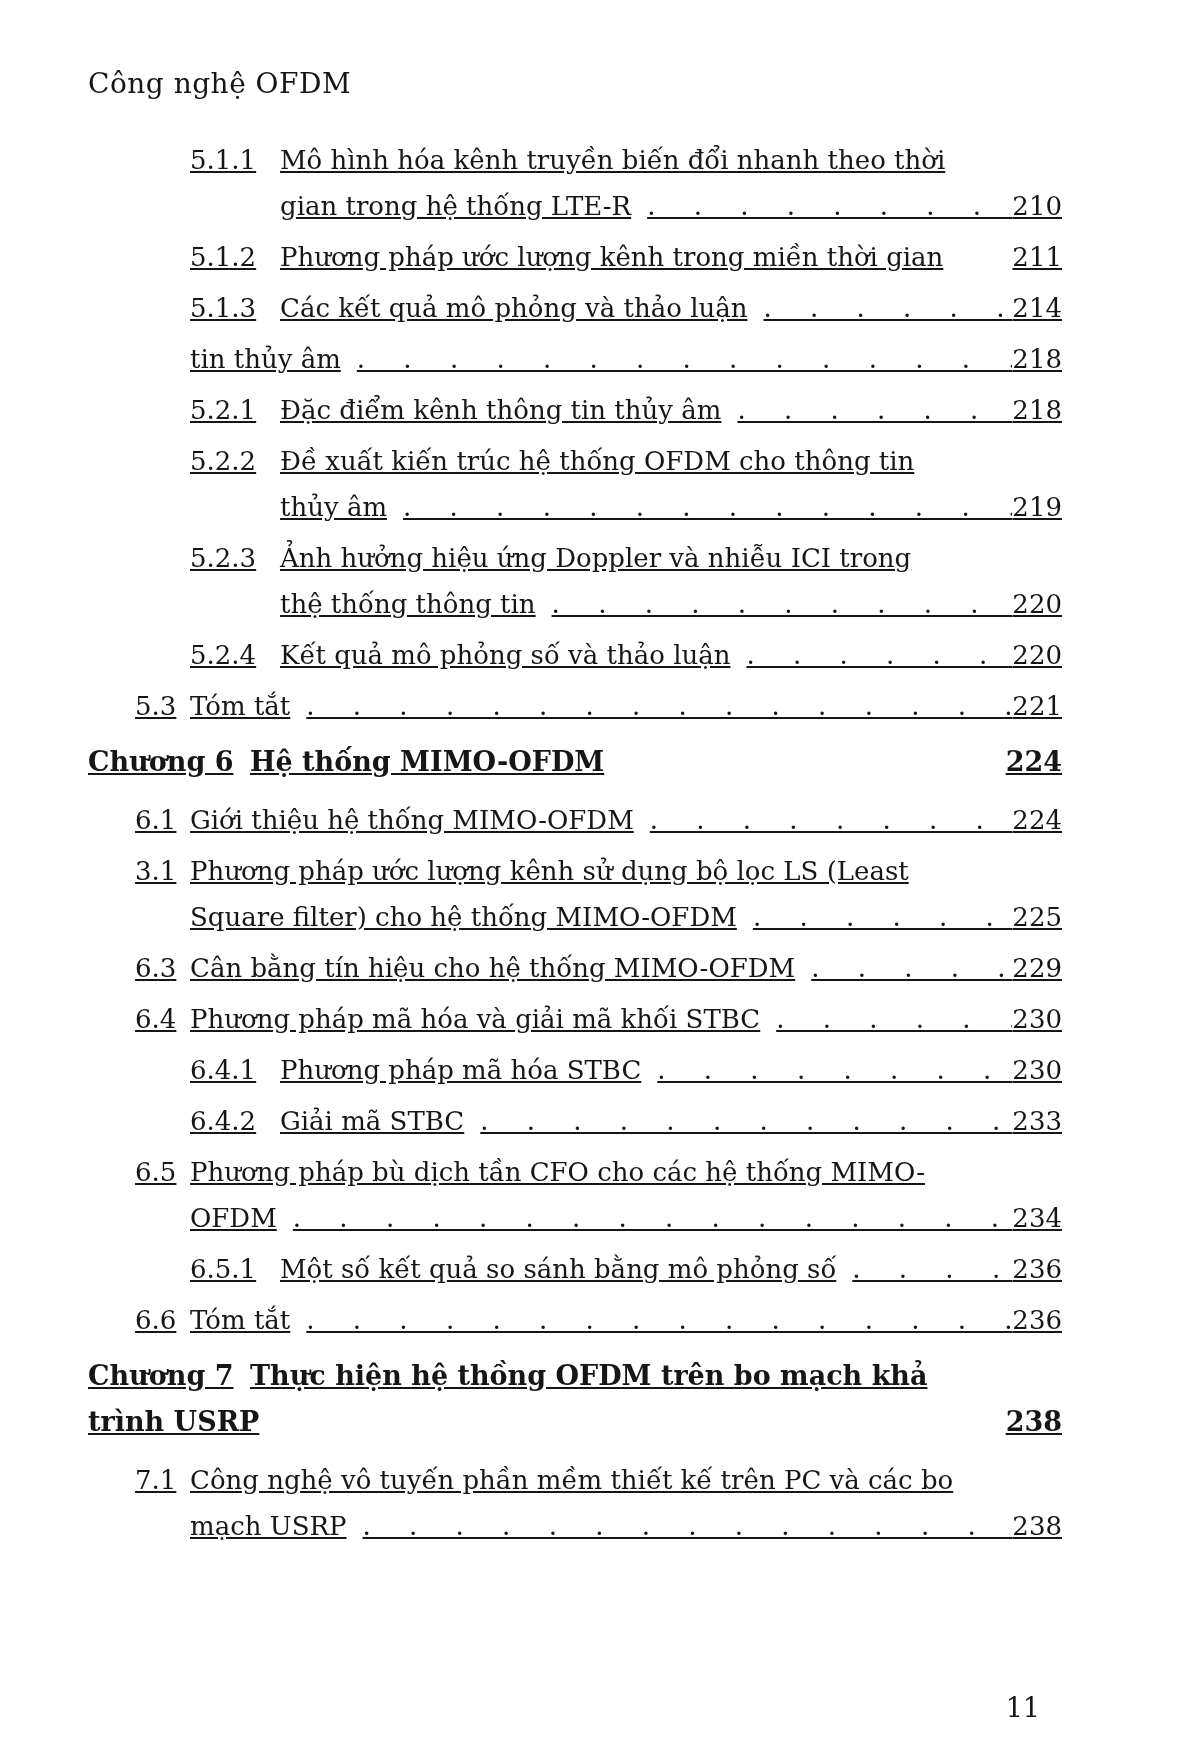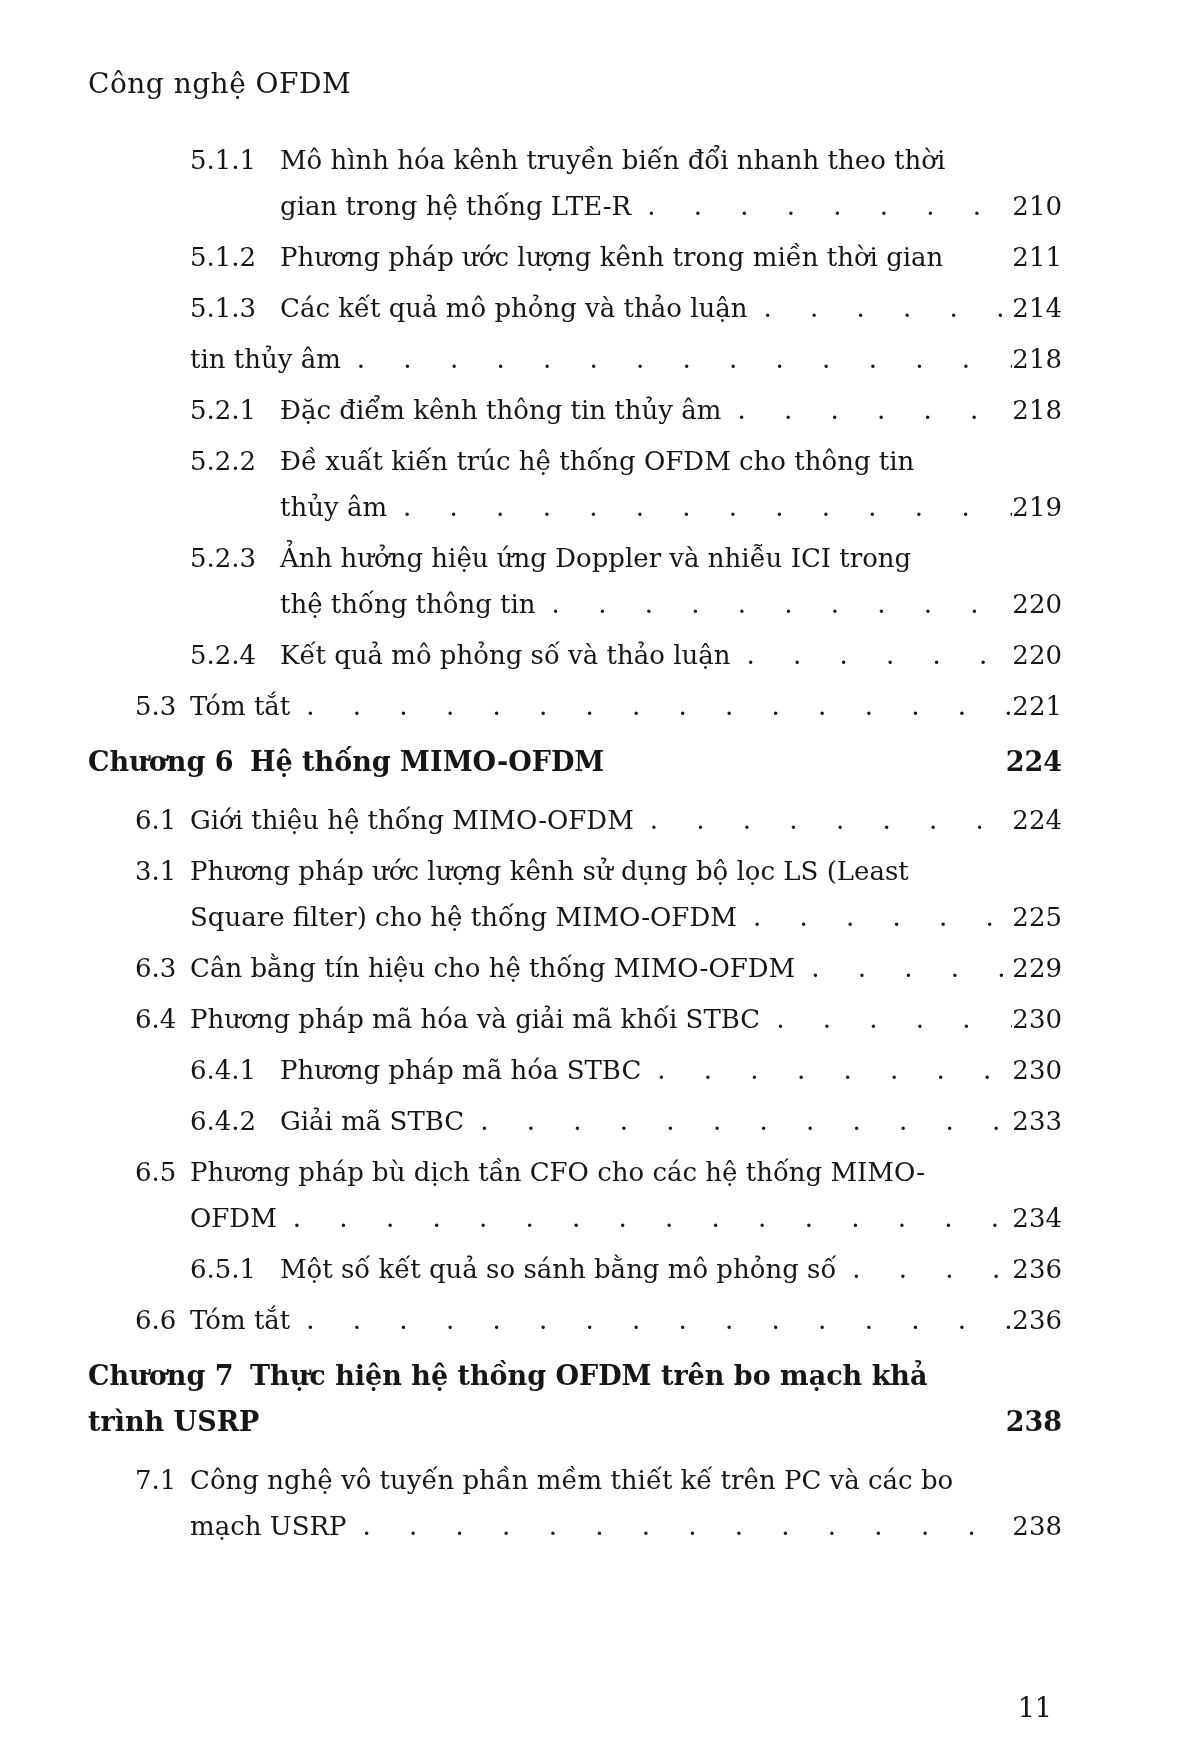--- a/index.html
+++ b/index.html
@@ -24,21 +24,21 @@
     background: #ffffff;
     margin-top: 25px;
   }
   .running-header {
     font-size: 28px;
     line-height: 34px;
     margin-bottom: 36px;
     letter-spacing: 0.5px;
   }
   .toc { width: 100%; }
-  .entry { margin-bottom: 5px; }
+  .entry { margin-bottom: 5px; text-decoration: underline; }
   .entry .row {
     display: flex;
     align-items: baseline;
     font-size: 26px;
     line-height: 46px;
     white-space: nowrap;
   }
   .num { flex: none; }
   .txt { flex: none; text-align: right; }
   
@@ -63,21 +63,21 @@
     min-width: 10px;
   }
   .leader.blank { letter-spacing: 0; }
   .pg {
     flex: none;
     min-width: 48px;
     text-align: right;
   }
   .page-footer {
     position: absolute;
-    right: 148px;
+    right: 160px;
     bottom: 52px;
     font-size: 27px;
   }
 </style>
 </head>
 <body>
 
 <div class="page">
   <div class="running-header">Công nghệ OFDM</div>
 

